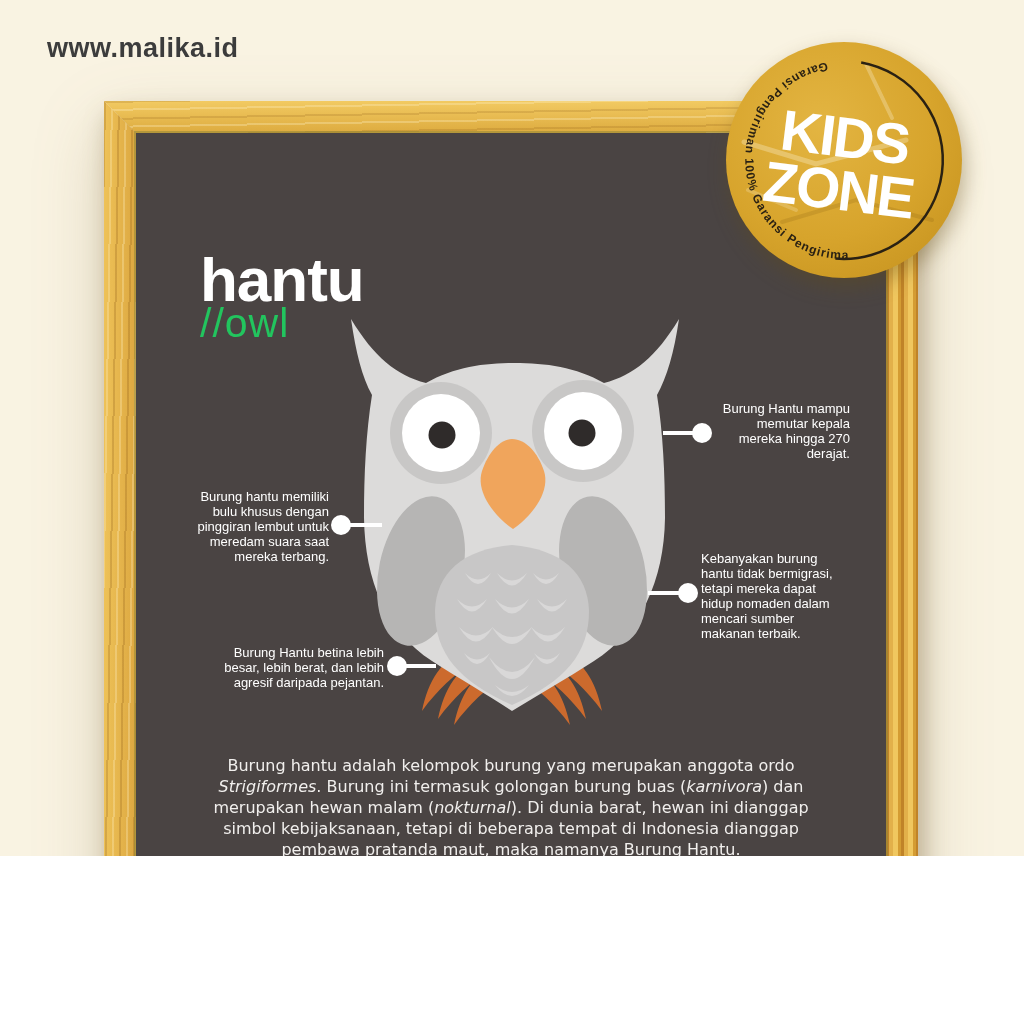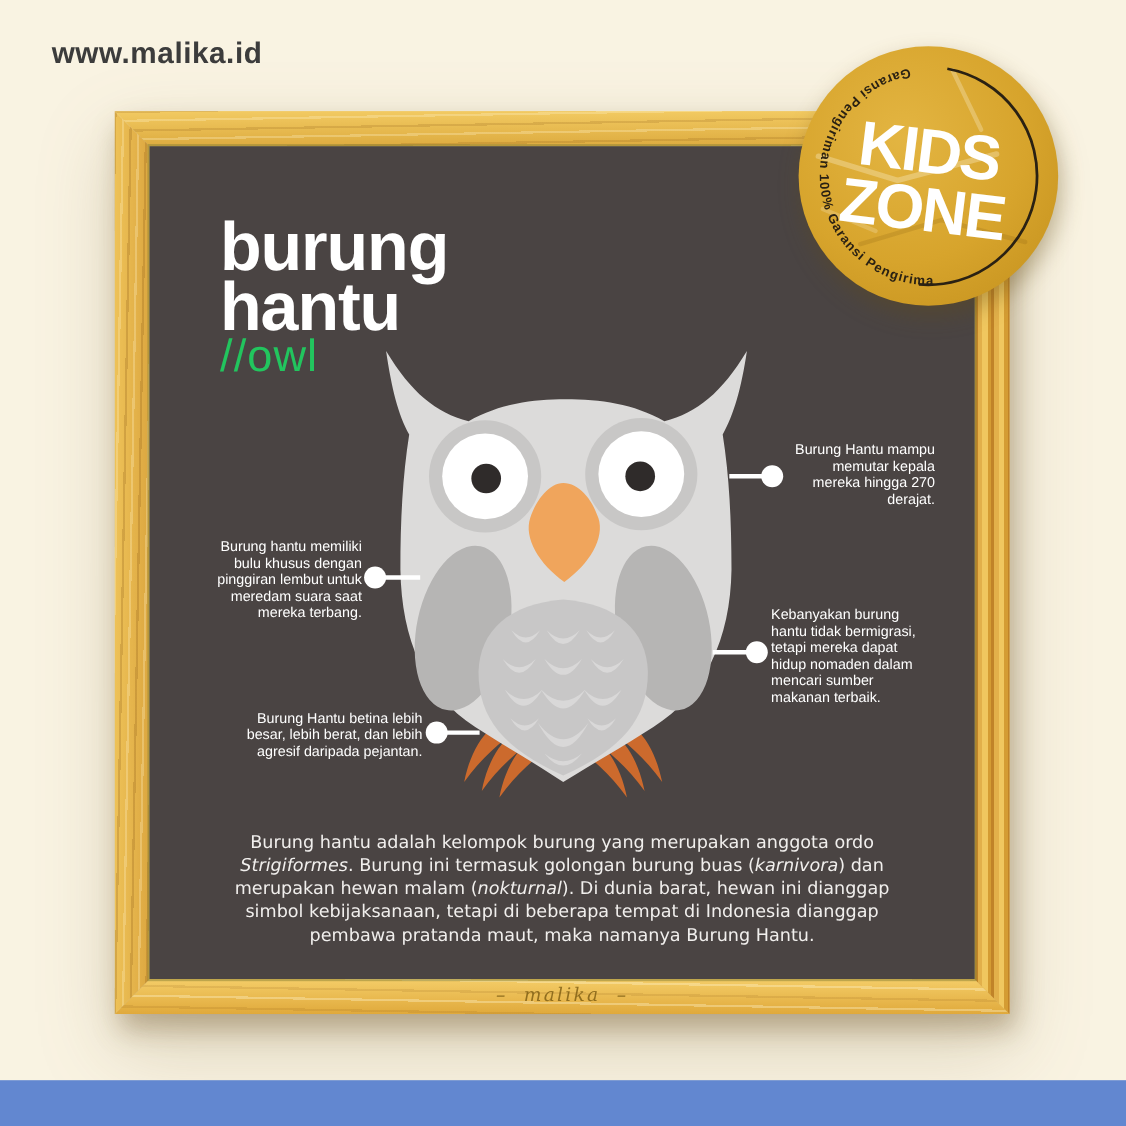--- a/index.html
+++ b/index.html
@@ -1,16 +1,16 @@
 <!DOCTYPE html>
 <html><head>
 <meta charset="utf-8">
 <style>
   html,body{margin:0;padding:0;}
-  .stage{position:relative;width:1024px;height:1024px;background:#f9f3e2;overflow:hidden;
+  .stage{position:relative;width:1024px;height:856px;background:#f9f3e2;overflow:hidden;
          font-family:"Liberation Sans",sans-serif;}
   .site-url{position:absolute;left:47px;top:33px;font-size:27px;font-weight:bold;
             letter-spacing:.5px;color:#3c3c3c;}
   
   .frame{position:absolute;left:104px;top:101px;width:814px;height:821px;
          filter:drop-shadow(5px 14px 12px rgba(110,85,40,.38)) drop-shadow(0 26px 34px rgba(120,95,50,.22));}
   .frame-side{position:absolute;}
   .frame-side.top{left:0;top:0;right:0;height:32px;
       background:repeating-linear-gradient(179deg,rgba(120,70,10,.16) 0 2px,rgba(0,0,0,0) 2px 8px,rgba(255,242,200,.30) 8px 10px,rgba(0,0,0,0) 10px 17px),
                  linear-gradient(180deg,#f2ca62,#ddab3f);
@@ -155,21 +155,20 @@
           <line x1="261" y1="533" x2="300" y2="533"></line>
         </g>
         <g fill="#ffffff">
           <circle cx="566" cy="300" r="10"></circle>
           <circle cx="205" cy="392" r="10"></circle>
           <circle cx="552" cy="460" r="10"></circle>
           <circle cx="261" cy="533" r="10"></circle>
         </g>
       </svg>
 
-      <div class="title-line t1">burung</div>
       <div class="title-line t2">hantu</div>
       <div class="subtitle">//owl</div>
 
       <div class="callout co-head">Burung Hantu mampu memutar kepala mereka hingga 270 derajat.</div>
       <div class="callout co-feathers">Burung hantu memiliki bulu khusus dengan pinggiran lembut untuk meredam suara saat mereka terbang.</div>
       <div class="callout co-migration">Kebanyakan burung hantu tidak bermigrasi, tetapi mereka dapat hidup nomaden dalam mencari sumber makanan terbaik.</div>
       <div class="callout co-female">Burung Hantu betina lebih besar, lebih berat, dan lebih agresif daripada pejantan.</div>
 
       <div class="description"><span>Burung hantu adalah kelompok burung yang merupakan anggota ordo </span><em>Strigiformes</em><span>. Burung ini termasuk golongan burung buas (</span><em>karnivora</em><span>) dan merupakan hewan malam (</span><em>nokturnal</em><span>). Di dunia barat, hewan ini dianggap simbol kebijaksanaan, tetapi di beberapa tempat di Indonesia dianggap pembawa pratanda maut, maka namanya Burung Hantu.</span></div>
     </div>

